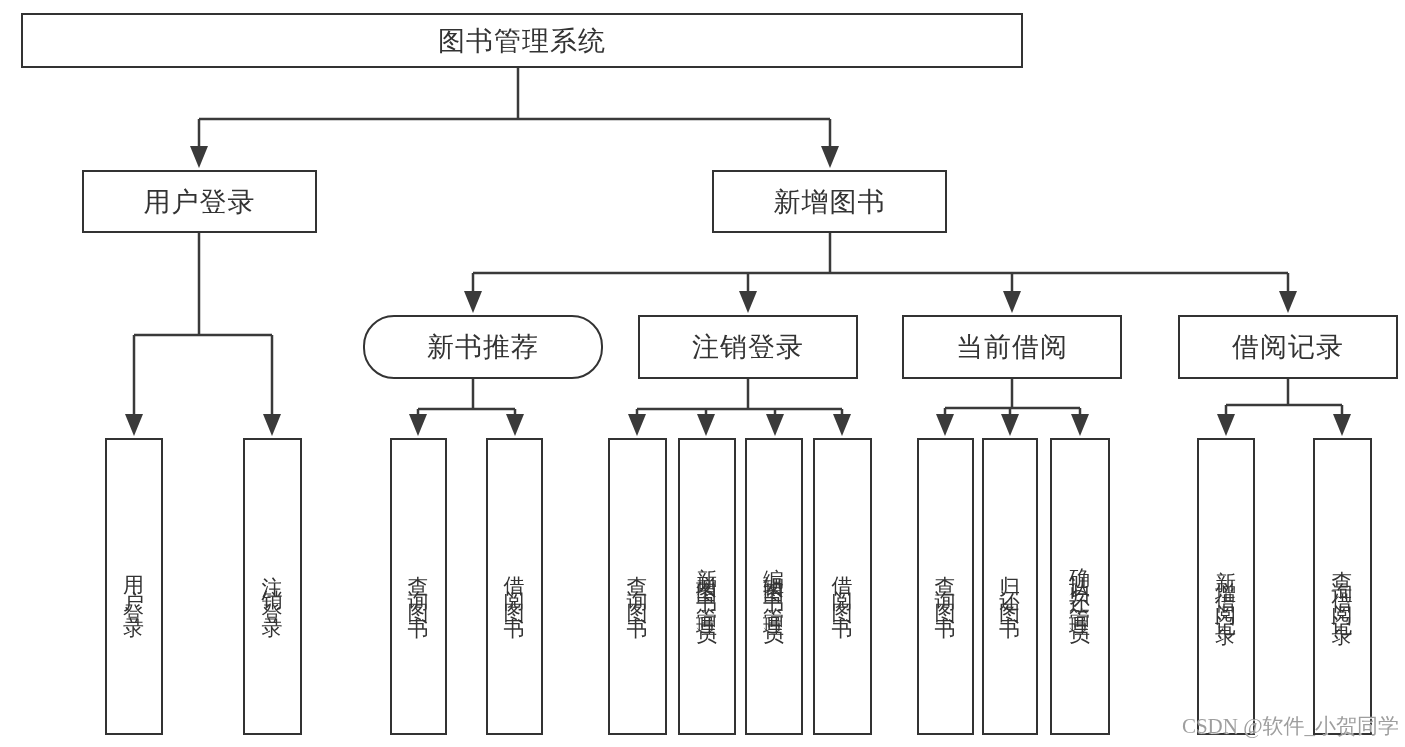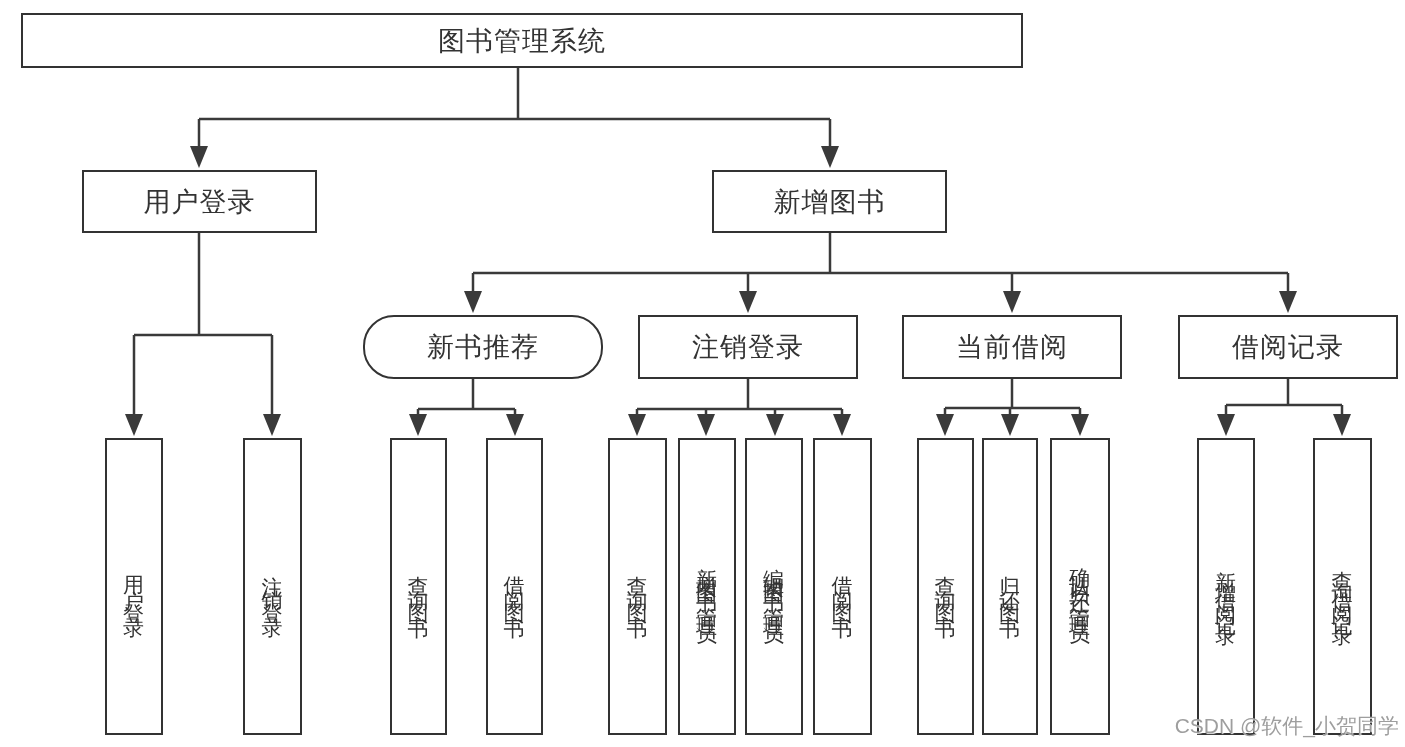--- a/index.html
+++ b/index.html
@@ -48,20 +48,21 @@
   .ls-m { letter-spacing: 11px; }
   .ls-s { letter-spacing: 8px; }
   #watermark {
     position: absolute;
     right: 6px;
     bottom: 7px;
     font-size: 21px;
     color: var(--wm, #9e9e9e);
     text-shadow: 1px 1px 1px rgba(255,255,255,0.9);
     white-space: nowrap;
+    font-family: Liberation Serif, serif;
   }
 </style>
 </head>
 <body>
 
 <div id="canvas">
   <svg id="connector-svg" xmlns="http://www.w3.org/2000/svg" viewBox="0 0 1405 747">
       <line x1="518" y1="68" x2="518" y2="119" stroke="#3a3a3a" stroke-width="2.5"></line>
       <line x1="199" y1="119" x2="830" y2="119" stroke="#3a3a3a" stroke-width="2.5"></line>
       <line x1="830" y1="233" x2="830" y2="273" stroke="#3a3a3a" stroke-width="2.5"></line>

